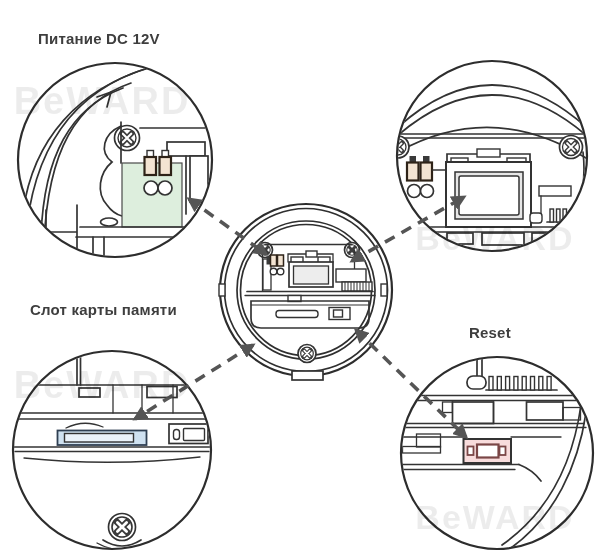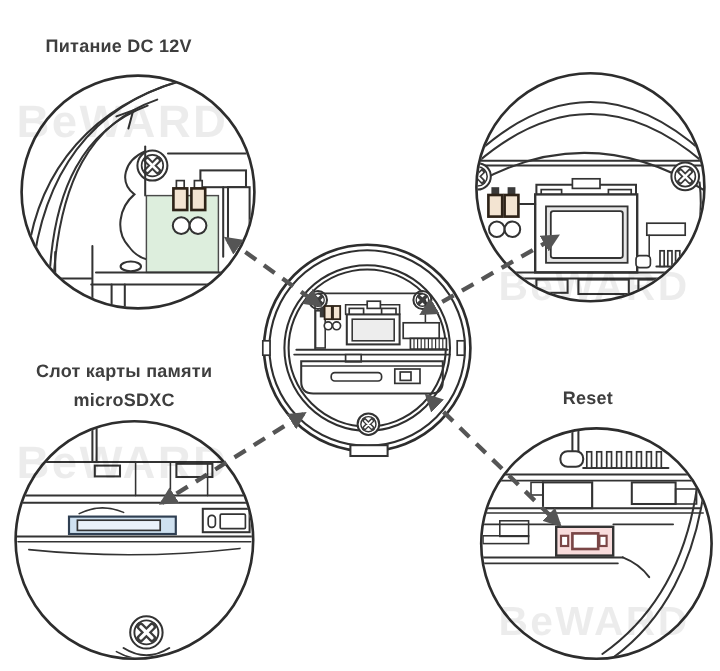--- a/index.html
+++ b/index.html
@@ -329,18 +329,17 @@
 
   <g>
     <text x="102" y="114" class="wm" font-size="38">BeWARD</text>
     <text x="495" y="250" class="wm" font-size="34" letter-spacing="5">BeWARD</text>
     <text x="102" y="398" class="wm" font-size="38">BeWARD</text>
     <text x="495" y="529" class="wm" font-size="34" letter-spacing="5">BeWARD</text>
   </g>
 </svg>
 
   <div class="label" style="left:38px;top:30px;">Питание DC 12V</div>
-  <div class="label" style="left:30px;top:301px;text-align:center;">
+  <div class="label" style="left:30px;top:301px;">
     <span>Слот карты памяти</span>
-    <span class="l2">microSDXC</span>
   </div>
   <div class="label" style="left:469px;top:324px;">Reset</div>
 </div>
 
 </body></html>

